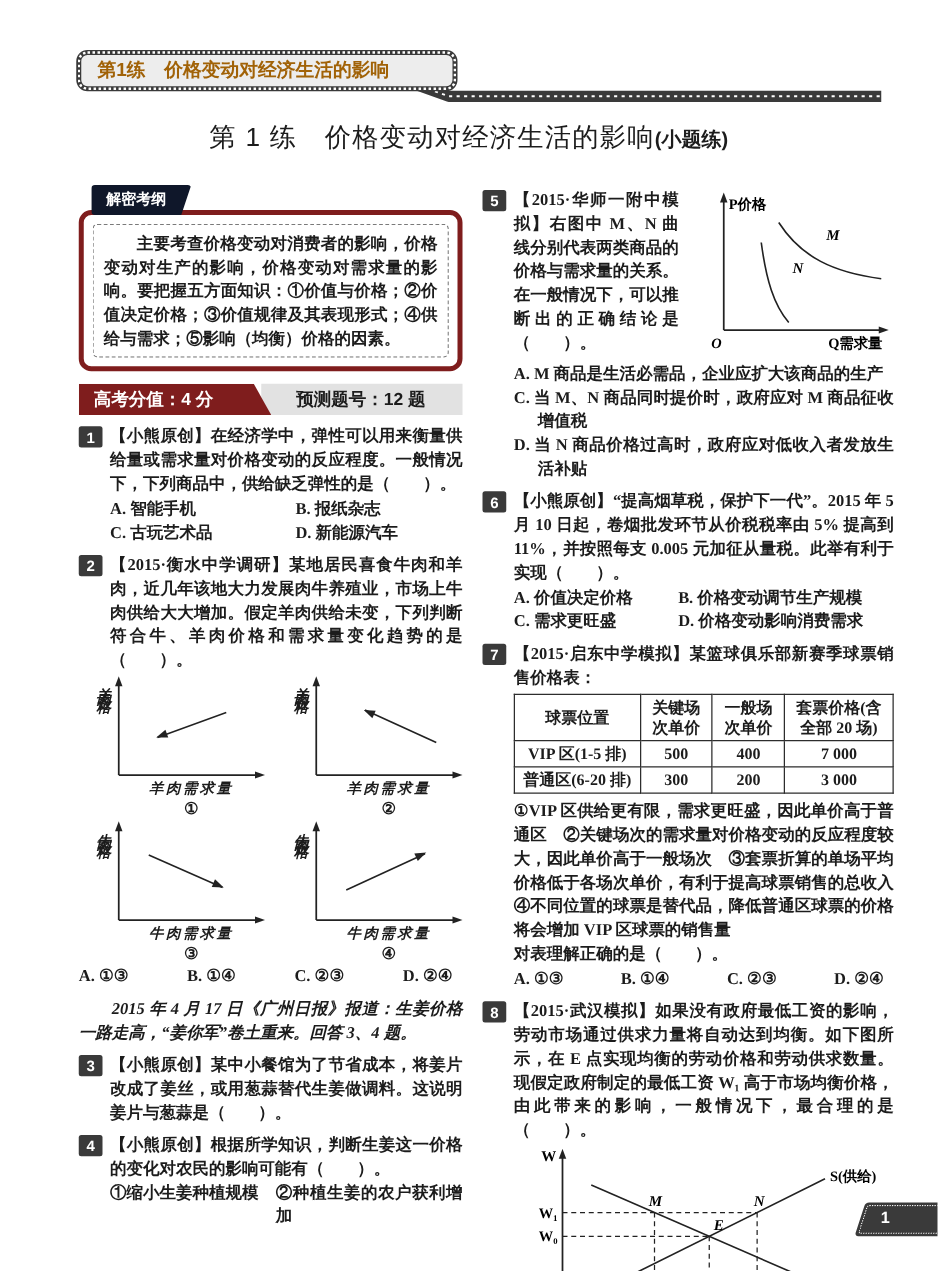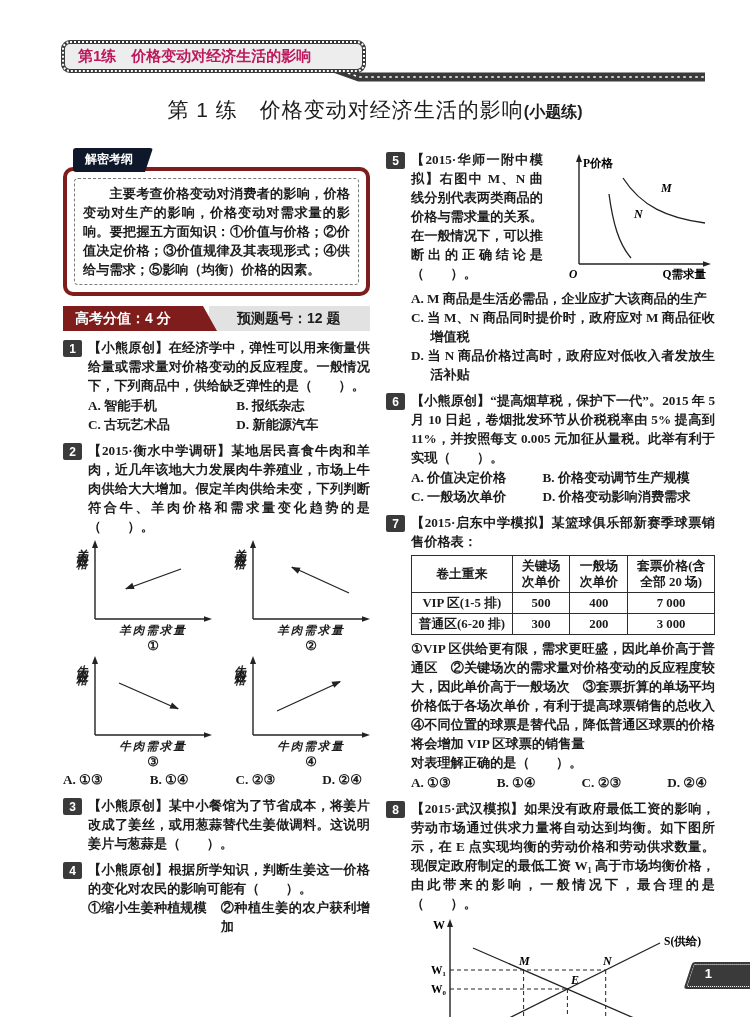--- a/index.html
+++ b/index.html
@@ -8,21 +8,21 @@
     font-family:"Liberation Serif","DejaVu Serif",serif;color:#1c1c1c;
   }
 
   
   .header-wrap{position:absolute;top:38px;left:55px;width:662px;height:48px;}
   .header-wrap svg{position:absolute;left:0;top:0;}
   .header-tab{
     position:absolute;left:6px;top:2px;height:25px;min-width:268px;
     background:#ededed;border:4px solid #3a3a3a;border-radius:9px;
     display:flex;align-items:center;padding:0 16px 0 13px;
-    font-family:"Liberation Sans",sans-serif;font-weight:bold;font-size:15px;color:#be185d;
+    font-family:"Liberation Sans",sans-serif;font-weight:bold;font-size:15px;color:#a16207;
   }
   .header-tab::before{content:"";position:absolute;inset:-3px;border:2px dotted #fff;border-radius:8px;pointer-events:none;}
 
   
   .page-title{position:absolute;top:96px;left:0;width:100%;text-align:center;}
   .page-title .t-main{font-family:"Liberation Sans",sans-serif;font-weight:normal;font-size:21px;letter-spacing:1px;}
   .page-title .t-suffix{font-family:"Liberation Sans",sans-serif;font-weight:bold;font-size:16px;}
 
   
   .columns{position:absolute;top:148px;left:63px;width:652px;display:flex;gap:16px;align-items:flex-start;}
@@ -231,20 +231,21 @@
 
         <div class="opts4" style="margin-left:-25px;">
           <span>A. ①③</span>
           <span>B. ①④</span>
           <span>C. ②③</span>
           <span>D. ②④</span>
         </div>
       </div>
     </div>
 
+    <div class="intro">2015 年 4 月 17 日《广州日报》报道：生姜价格一路走高，“姜你军”卷土重来。回答 3、4 题。</div>
 
     <div class="q">
       <div class="q-badge">3</div>
       <div class="q-body">
         <div class="q-text">【小熊原创】某中小餐馆为了节省成本，将姜片改成了姜丝，或用葱蒜替代生姜做调料。这说明姜片与葱蒜是（　　）。</div>
       </div>
     </div>
 
     <div class="q">
       <div class="q-badge">4</div>
@@ -289,34 +290,34 @@
       </div>
     </div>
 
     <div class="q">
       <div class="q-badge">6</div>
       <div class="q-body">
         <div class="q-text">【小熊原创】“提高烟草税，保护下一代”。2015 年 5 月 10 日起，卷烟批发环节从价税税率由 5% 提高到 11%，并按照每支 0.005 元加征从量税。此举有利于实现（　　）。</div>
         <div class="opts2" style="grid-template-columns:0.85fr 1.15fr;">
           <span>A. 价值决定价格</span>
           <span>B. 价格变动调节生产规模</span>
-          <span>C. 一般场次单价</span>
+          <span>C. 需求更旺盛</span>
           <span>D. 价格变动影响消费需求</span>
         </div>
       </div>
     </div>
 
     <div class="q">
       <div class="q-badge">7</div>
       <div class="q-body">
         <div class="q-text">【2015·启东中学模拟】某篮球俱乐部新赛季球票销售价格表：</div>
         <table class="tickets">
           <tbody>
               <tr>
-            <th class="c0">卷土重来</th>
+            <th class="c0">球票位置</th>
             <th class="c1">关键场次单价</th>
             <th class="c2">一般场次单价</th>
             <th class="c3">套票价格(含全部 20 场)</th>
           </tr>
           <tr>
             <td>VIP 区(1-5 排)</td>
             <td>500</td>
             <td>400</td>
             <td>7 000</td>
           </tr>

